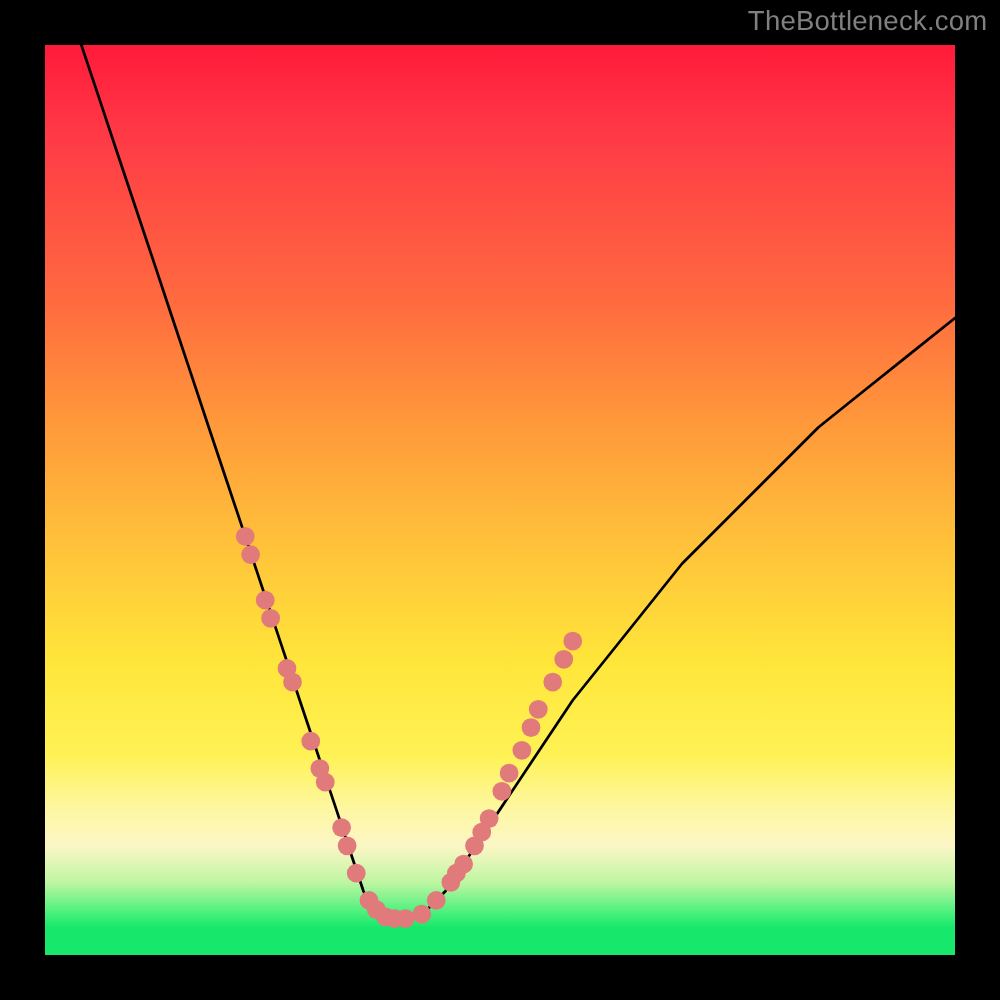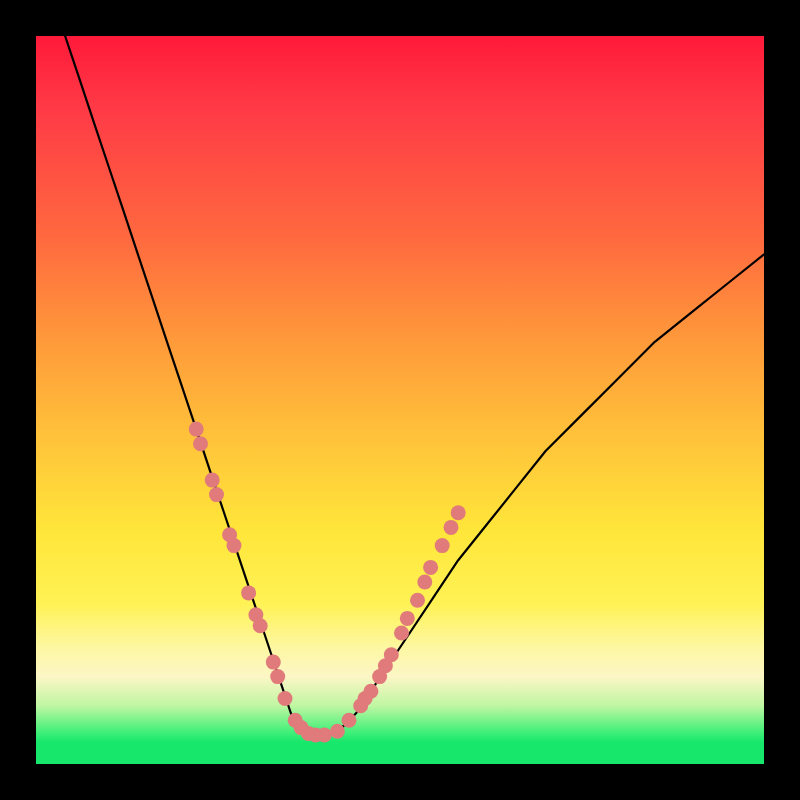--- a/index.html
+++ b/index.html
@@ -76,20 +76,21 @@
   }
   .dot {
     fill: #e17b7b;
     stroke: none;
   }
 </style>
 </head>
 <body>
 
 <div class="frame">
+  <div class="watermark">TheBottleneck.com</div>
 
   <div class="plot-outer">
     <div class="plot-gradient"></div>
     <svg class="curve" viewBox="0 0 728 728" preserveAspectRatio="none">
       <path id="curve-path" class="curve-path" d="M29.1 0.0 L43.7 43.7 L58.2 87.4 L72.8 131.0 L87.4 174.7 L101.9 218.4 L116.5 262.1 L131.0 305.8 L145.6 349.4 L160.2 393.1 L174.7 436.8 L189.3 480.5 L203.8 524.2 L218.4 567.8 L233.0 611.5 L247.5 655.2 L254.8 677.0 L262.1 691.6 L269.4 698.9 L276.6 698.9 L291.2 698.9 L305.8 691.6 L320.3 677.0 L334.9 655.2 L349.4 633.4 L364.0 611.5 L393.1 567.8 L422.2 524.2 L451.4 487.8 L480.5 451.4 L509.6 415.0 L546.0 378.6 L582.4 342.2 L618.8 305.8 L655.2 276.6 L691.6 247.5 L728.0 218.4"></path>
       <g id="dots">
           <circle cx="160.2" cy="393.1" r="7.5" class="dot"></circle>
           <circle cx="164.5" cy="407.7" r="7.5" class="dot"></circle>
           <circle cx="176.2" cy="444.1" r="7.5" class="dot"></circle>
           <circle cx="180.5" cy="458.6" r="7.5" class="dot"></circle>

